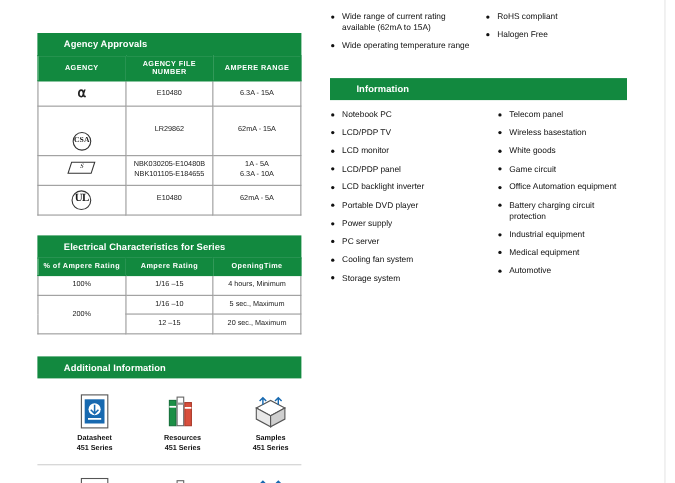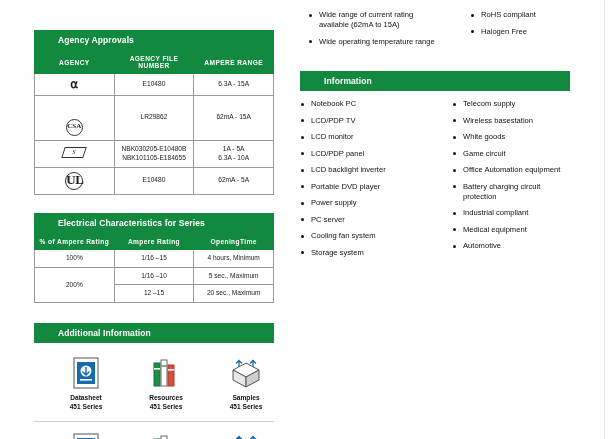--- a/index.html
+++ b/index.html
@@ -98,21 +98,21 @@
     font-family: "Liberation Serif", serif;
     margin-top: 19px;
   }
   .ul-mark {
     display: inline-block;
     width: 16px;
     height: 16px;
     border: 1.2px solid #333;
     border-radius: 50%;
     line-height: 14px;
-    font-size: 13px;
+    font-size: 10px;
     font-weight: bold;
     text-align: center;
     font-family: "Liberation Serif", serif;
     letter-spacing: -0.5px;
   }
   .diamond-mark {
     display: inline-block;
     width: 22px;
     height: 11px;
     position: relative;
@@ -163,22 +163,21 @@
 
   .apps-wrap {
     display: flex;
     gap: 32px;
     margin-top: 8px;
   }
   .apps-col { width: 120px; }
 
   .top-bullets {
     display: flex;
-    gap: 32px;
-    justify-content: flex-end;
+    gap: 11px;
   }
   .top-bullets .tb-col { width: 130px; }
 
   
   .icons-row {
     display: flex;
     gap: 24px;
     margin-top: 12px;
     padding-left: 24px;
   }
@@ -408,27 +407,27 @@
           <li>LCD backlight inverter</li>
           <li>Portable DVD player</li>
           <li>Power supply</li>
           <li>PC server</li>
           <li>Cooling fan system</li>
           <li>Storage system</li>
         </ul>
       </div>
       <div class="apps-col">
         <ul class="bul">
-          <li>Telecom supply</li>
+          <li>Telecom panel</li>
           <li>Wireless basestation</li>
           <li>White goods</li>
           <li>Game circuit</li>
           <li>Office Automation equipment</li>
           <li>Battery charging circuit protection</li>
-          <li>Industrial compliant</li>
+          <li>Industrial equipment</li>
           <li>Medical equipment</li>
           <li>Automotive</li>
         </ul>
       </div>
     </div>
 
   </div>
 
   <div class="right-edge"></div>
 </div>

